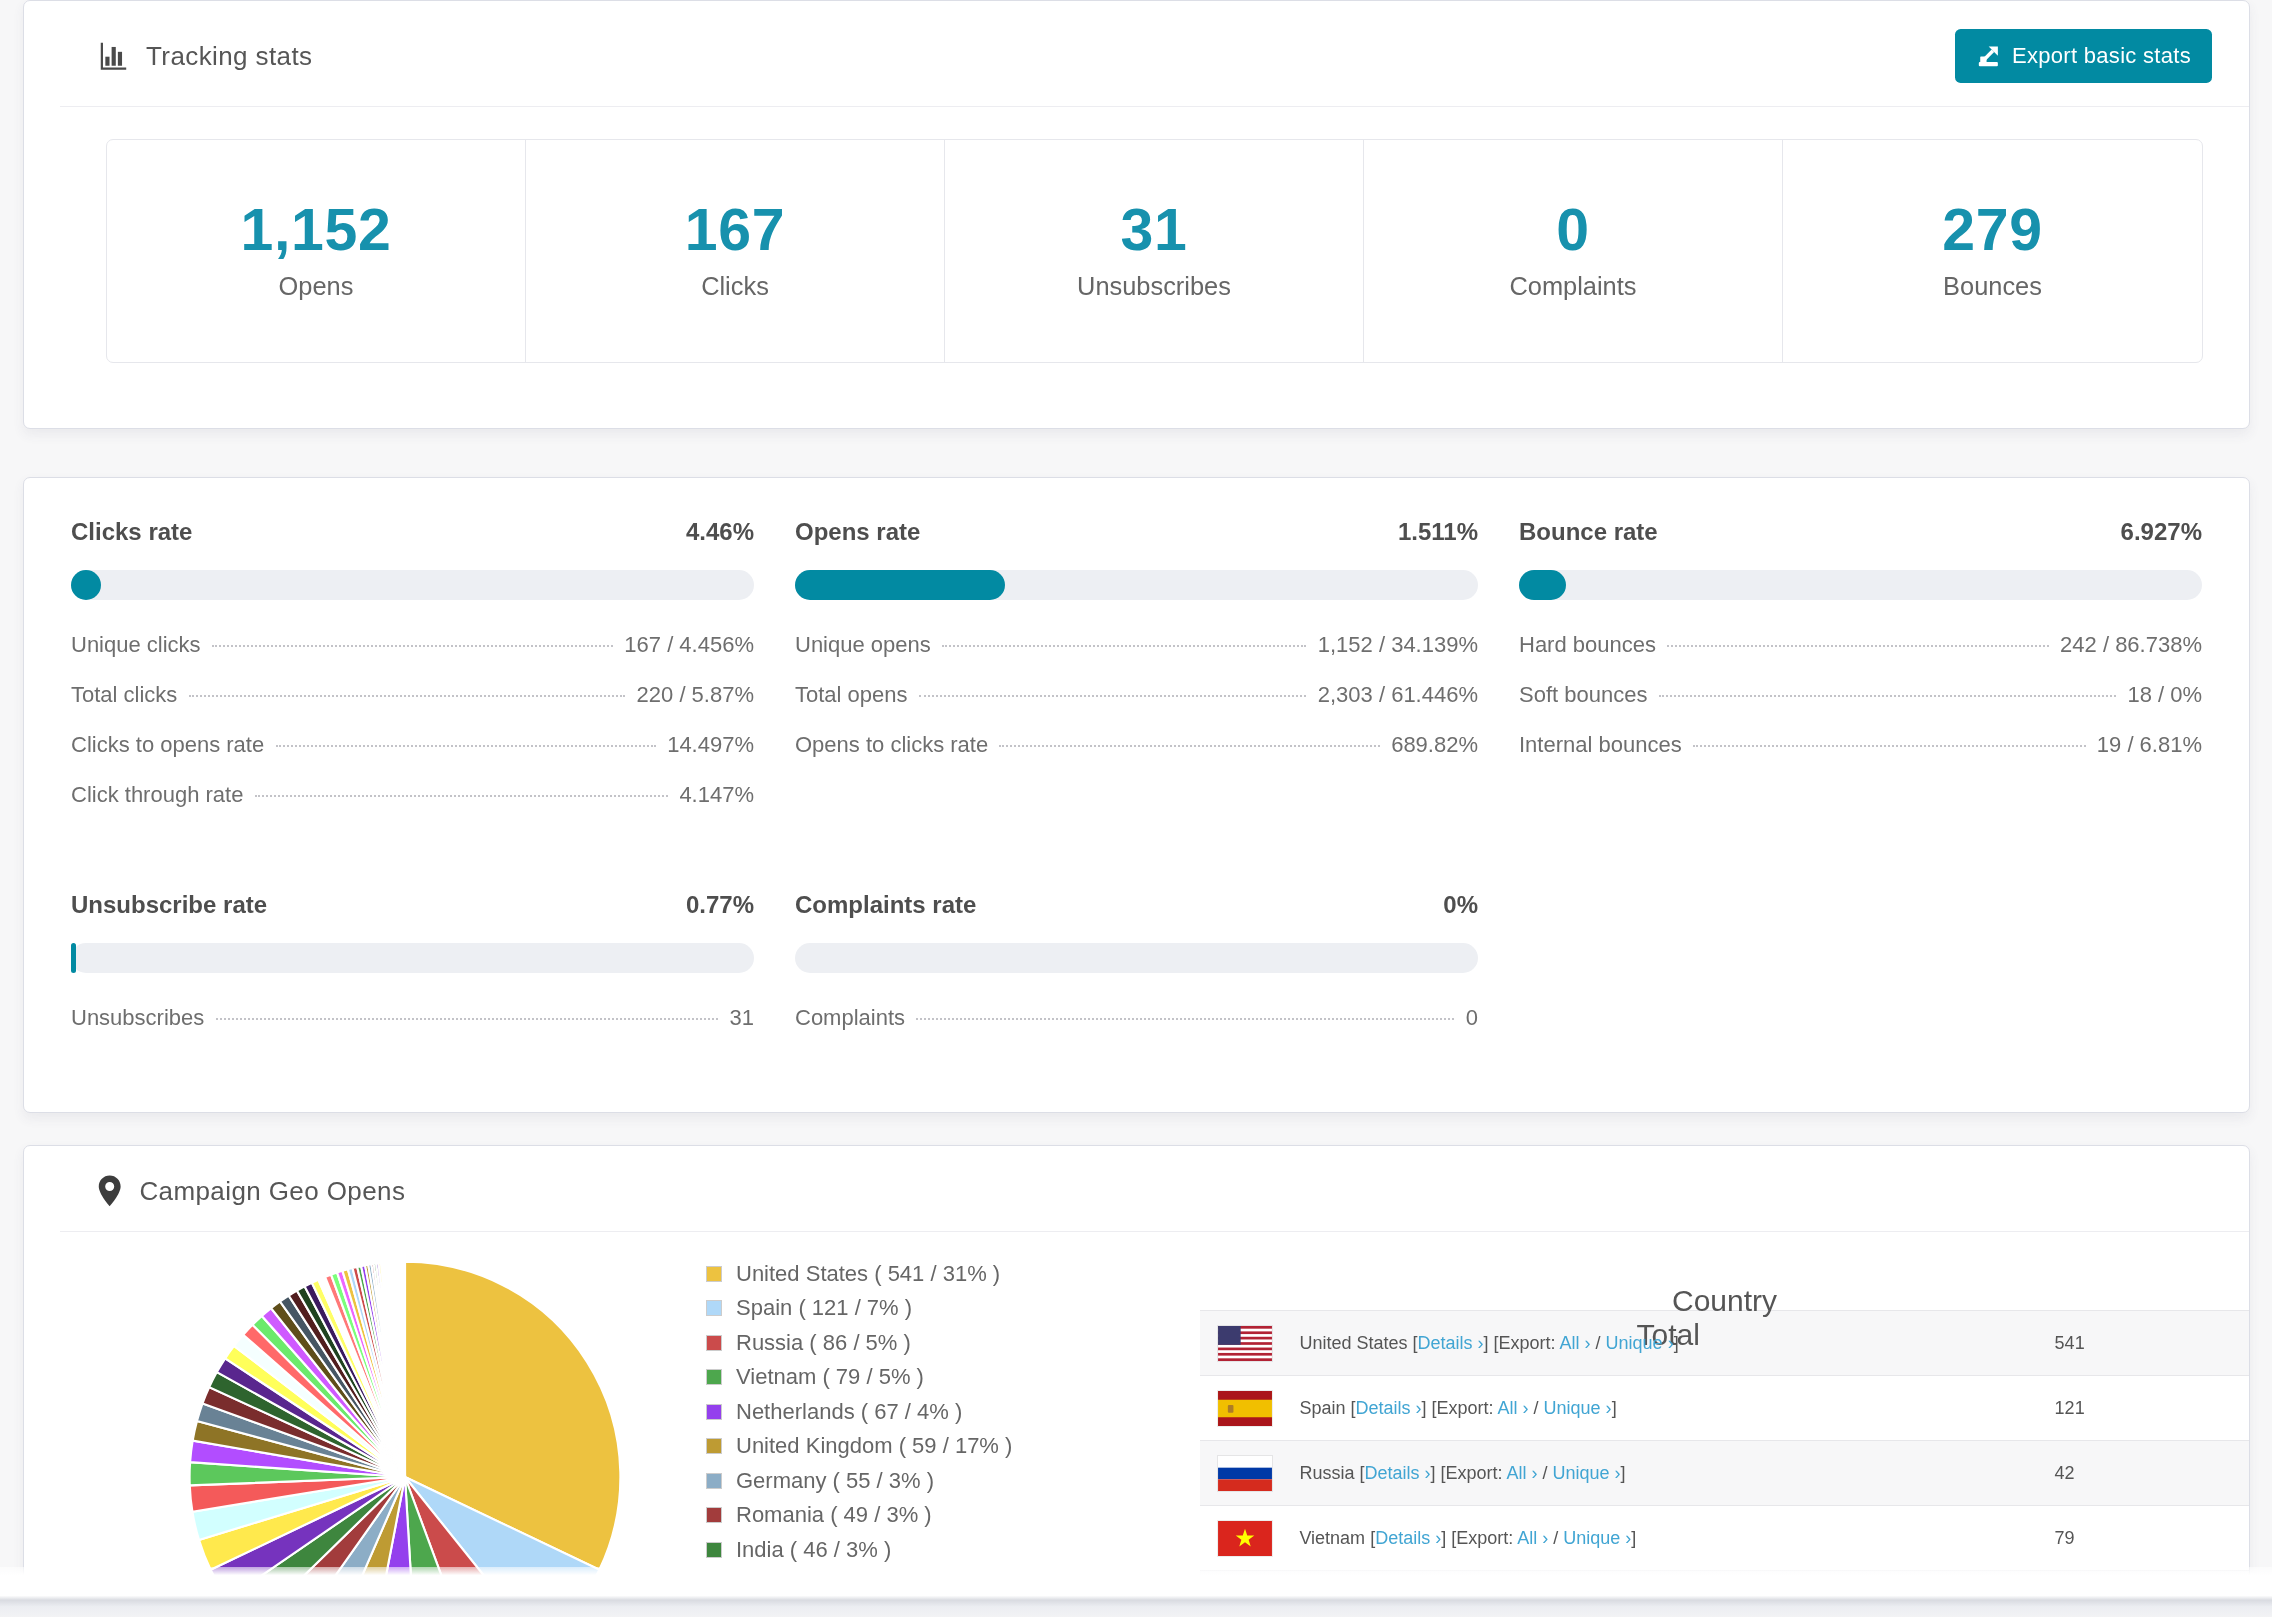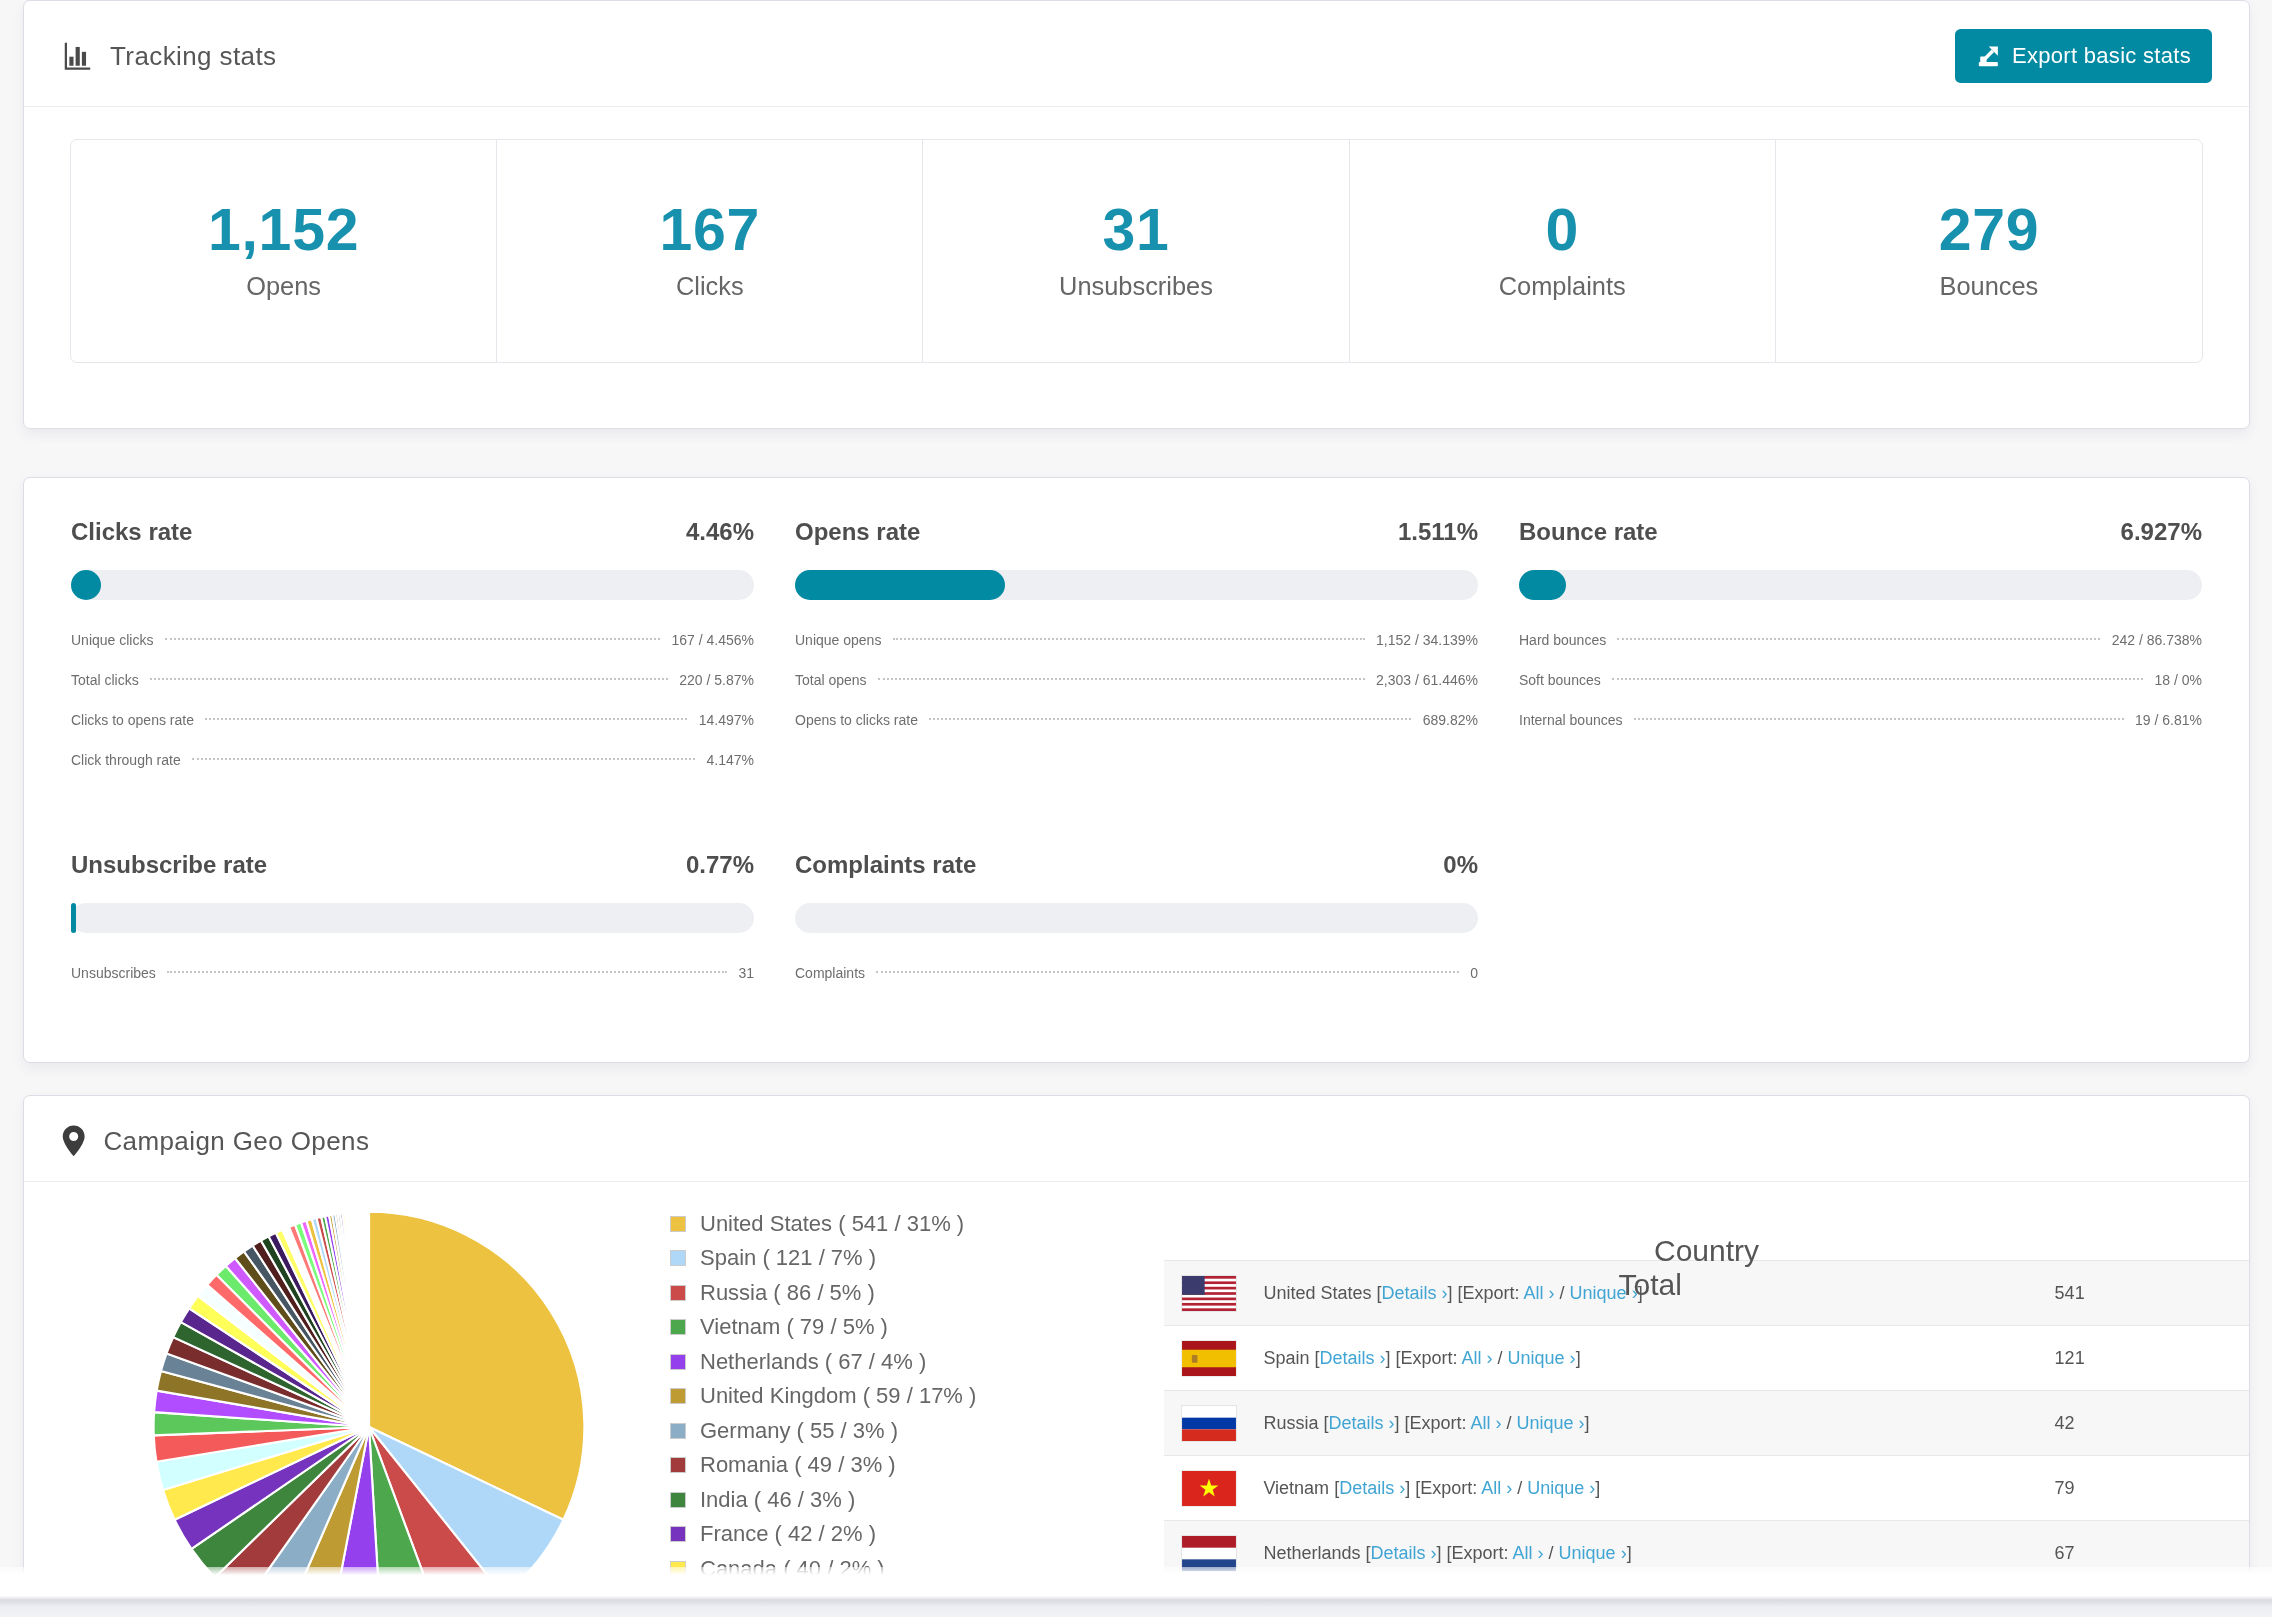--- a/index.html
+++ b/index.html
@@ -12,20 +12,21 @@
     color: #555;
     position: relative;
   }
   .card {
     background: #fff;
     border: 1.4px solid #dcdee6;
     border-radius: 7px;
     margin: 0 23px;
     box-shadow: 0 5.6px 11.3px rgba(70,70,100,0.07);
     position: relative;
+    padding-left: 36px;
   }
   .card-header { display: flex; align-items: center; padding: 28px 37px 22.6px 37px; }
   .card-title { font-size: 26px; color: #565656; margin-left: 17px; letter-spacing: 0.4px; }
   .hdr-icon { flex: none; display: inline-flex; }
   .divider { height: 1.4px; background: #ededf1; }
 
   
   .export-btn {
     margin-left: auto;
     border: none;
@@ -54,21 +55,21 @@
   .stat-value { font-size: 59px; font-weight: bold; letter-spacing: 0.7px; }
   .stat-label { font-size: 25.4px; color: #666; margin-top: 8.5px; }
 
   
   .card-rates { margin-top: 48px; padding: 40px 47px 69px 47px; }
   .rates-grid { display: grid; grid-template-columns: repeat(3, 1fr); column-gap: 41px; row-gap: 71px; }
   .rate-head { display: flex; justify-content: space-between; align-items: baseline; font-weight: bold; font-size: 24px; color: #4e4e4e; }
   .bar { margin-top: 24px; height: 30px; background: #edeff3; border-radius: 15px; }
   .bar-fill { height: 100%; border-radius: 15px; min-width: 0; }
   .rate-rows { margin-top: 20px; }
-  .rrow { display: flex; align-items: baseline; padding: 12px 0; font-size: 14px; color: #6e6e6e; }
+  .rrow { display: flex; align-items: baseline; padding: 12px 0; font-size: 22px; color: #6e6e6e; }
   .rlabel { white-space: nowrap; }
   .rvalue { white-space: nowrap; }
   .leader { flex: 1 1 auto; border-bottom: 2.1px dotted #c3c3c8; margin: 0 11.3px; position: relative; top: -5px; min-width: 28px; }
 
   
   .card-geo { margin-top: 32px; min-height: 635px; }
   .geo-body { display: flex; align-items: flex-start; padding: 17px 0 0 0; }
   .pie-wrap { flex: none; width: 452px; height: 452px; margin-left: 119px; margin-top: 1.4px; }
   .legend { flex: none; width: 494px; margin-left: 75px; padding-top: 11.3px; display: flex; flex-direction: column; gap: 8.5px; }
   .legend-item { display: flex; align-items: center; font-size: 22px; color: #666; }

